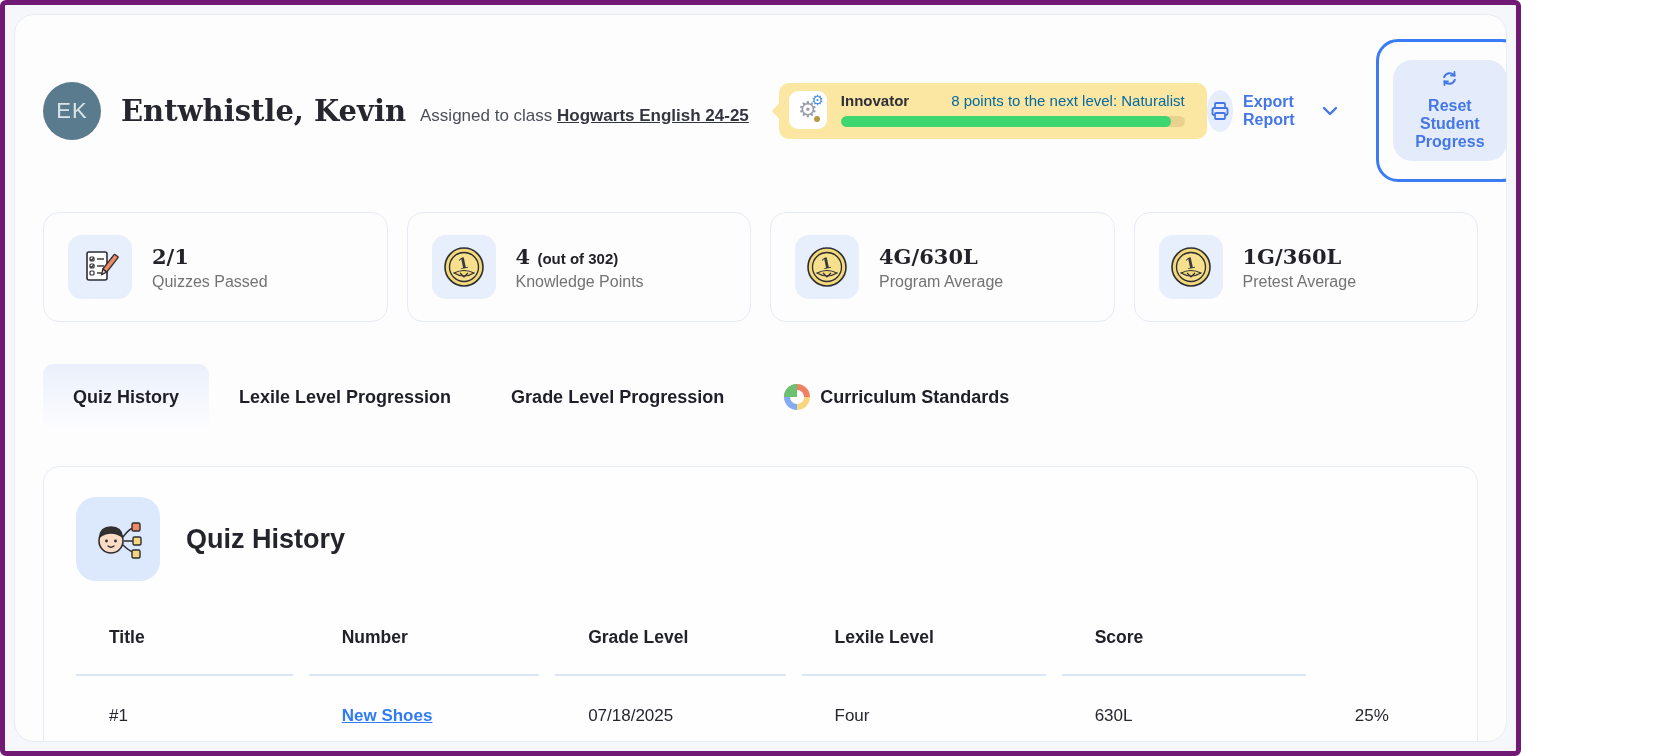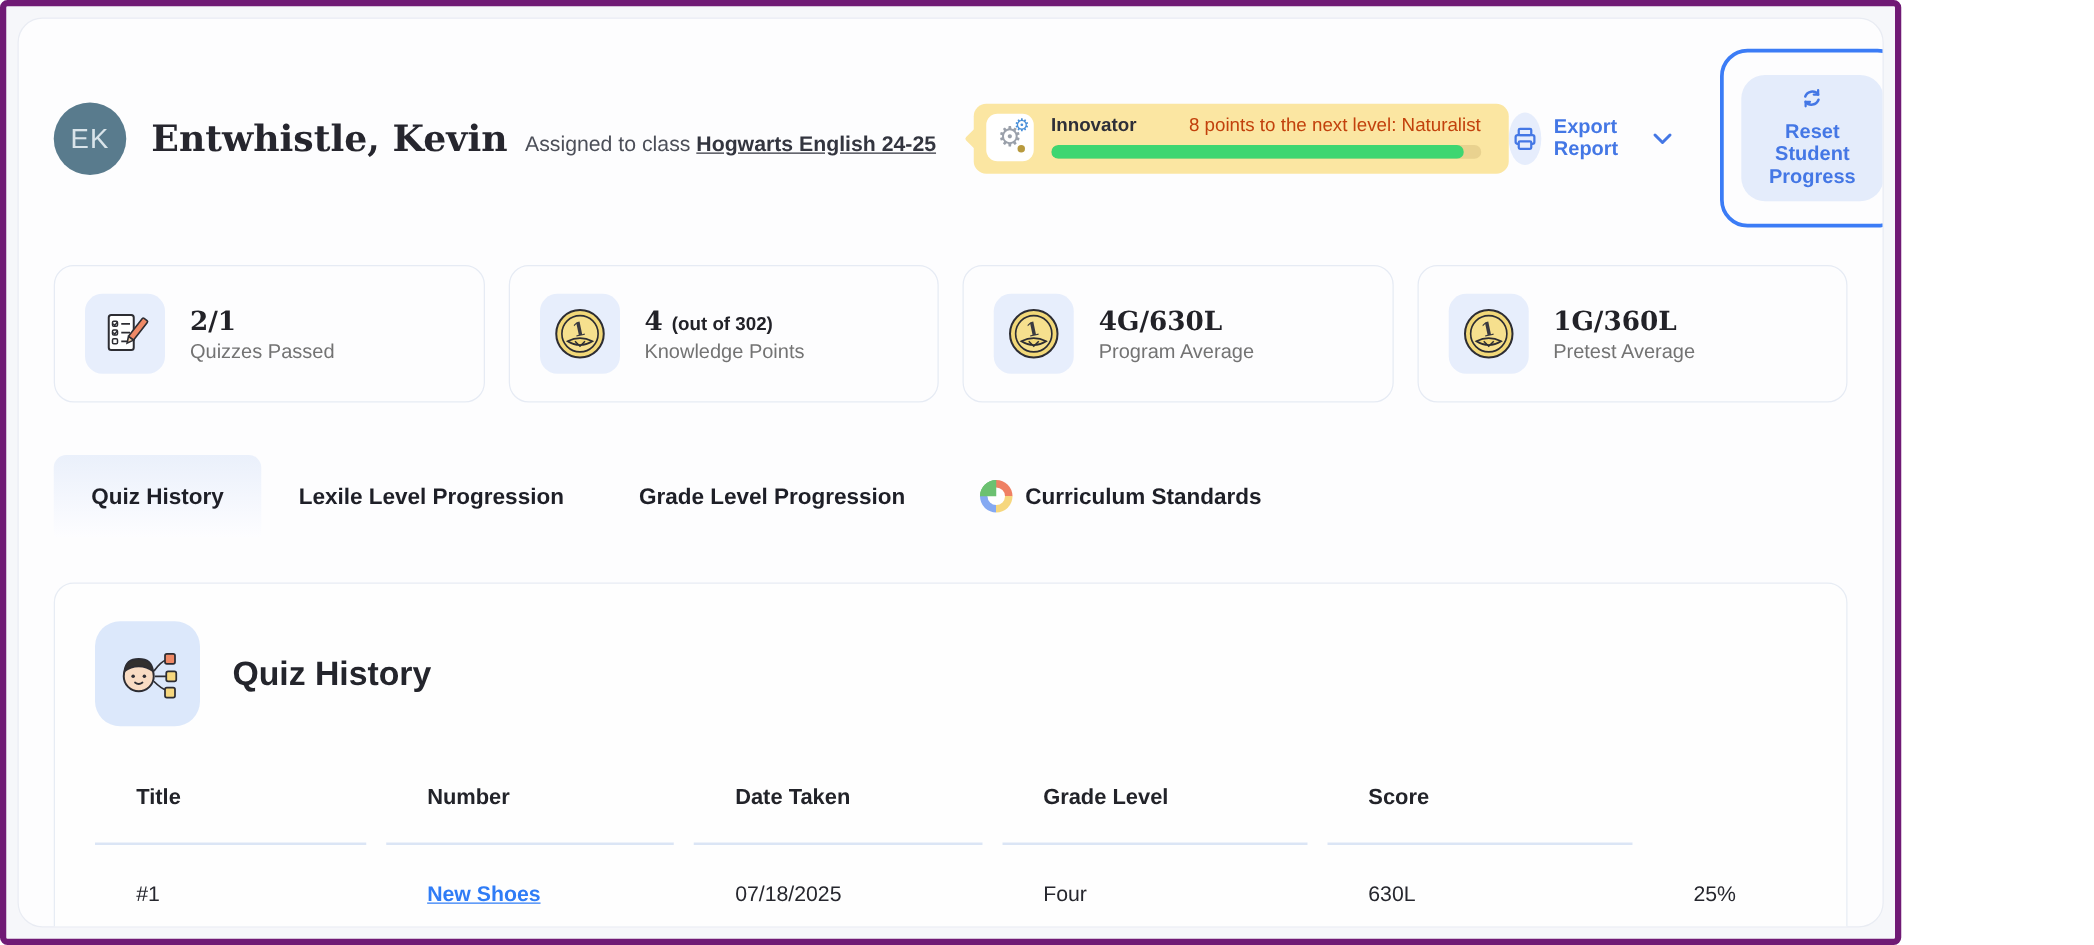--- a/index.html
+++ b/index.html
@@ -50,21 +50,21 @@
     width:38px; height:38px; background:#ffffff; border-radius:9px;
     display:flex; align-items:center; justify-content:center; flex:none;
     position:relative;
   }
   .gear-big { font-size:22px; color:#9aa0aa; line-height:1; }
   .gear-small { position:absolute; top:2px; right:3px; font-size:14px; color:#4a90d9; line-height:1; }
   .gear-dot { position:absolute; bottom:7px; right:7px; width:6px; height:6px; border-radius:50%; background:#b89a3e; }
   .badge-body { flex:1; }
   .badge-texts { display:flex; align-items:baseline; }
   .badge-level { font-weight:700; font-size:15px; color:#2e2f38; }
-  .badge-next { font-size:15px; color:#c2410c; margin-left:42px; }
+  .badge-next { font-size:15px; color:#0369a1; margin-left:42px; }
   .progress-track {
     margin-top:7px; height:11px; border-radius:6px; background:#e9d28f; overflow:hidden;
   }
   .progress-fill { height:100%; border-radius:6px; background:#3ed671; }
 
   .top-actions { margin-left:auto; display:flex; align-items:center;gap:16px; }
   .export-btn { display:flex; align-items:center; gap:10px; cursor:pointer; }
   .export-icon-circle {
     width:42px; height:42px; border-radius:50%; background:#e6edfc;
     display:flex; align-items:center; justify-content:center;
@@ -318,22 +318,22 @@
             <rect x="41" y="38" width="8" height="8" rx="1.5" fill="#f6d77e" stroke="#2d2d33" stroke-width="1.4"></rect>
           </svg>
         </div>
         <h2 class="panel-title">Quiz History</h2>
       </div>
 
       <div class="table">
         <div class="trow thead">
           <div class="cell">Title</div>
           <div class="cell">Number</div>
-          <div class="cell">Date Taken</div>
           <div class="cell">Grade Level</div>
+          <div class="cell">Lexile Level</div>
           <div class="cell">Score</div>
         </div>
         <div class="trow tbody">
           <div class="cell">#1</div>
           <div class="cell">
             <a class="quiz-link">New Shoes</a>
           </div>
           <div class="cell">07/18/2025</div>
           <div class="cell">Four</div>
           <div class="cell">630L</div>

